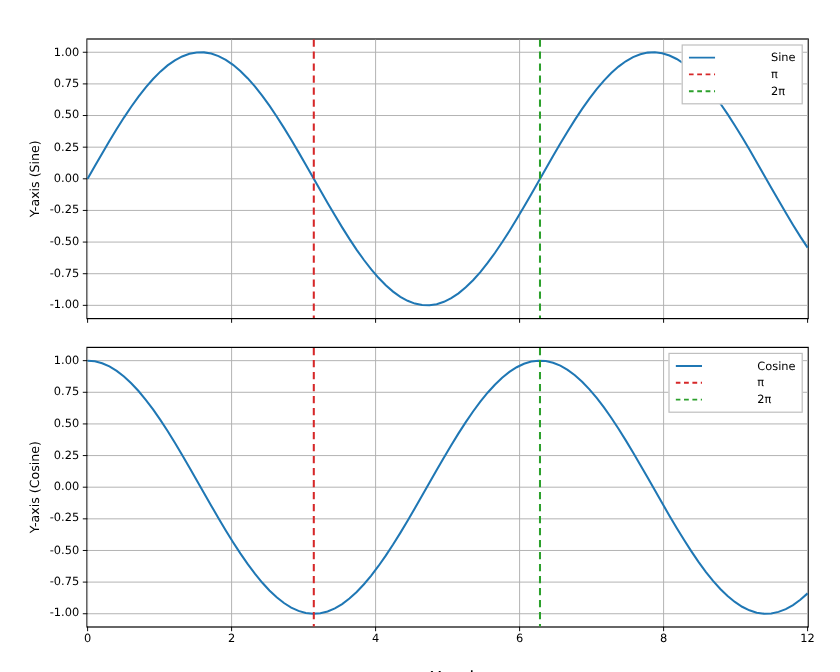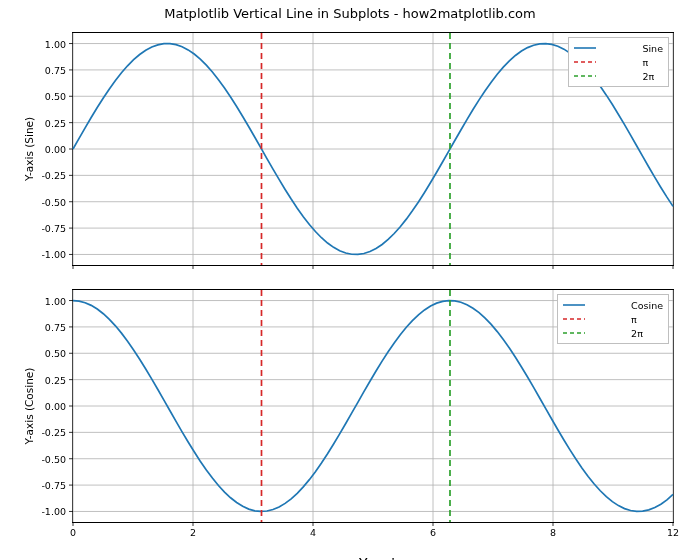--- a/index.html
+++ b/index.html
@@ -78,21 +78,20 @@
     margin-right: 5px;
     flex: 0 0 22px;
   }
   .legend-swatch svg { display:block; }
 </style>
 </head>
 <body>
 
 <div class="figure">
 
-  <div class="suptitle">Matplotlib Vertical Line in Subplots - how2matplotlib.com</div>
 
   <div class="axes" id="ax0" style="left:72px; top:32px; width:602px; height:234px;">
     <svg class="plot-svg" viewBox="0 0 600 232">
         <line x1="0" x2="0" y1="0" y2="232" stroke="#b0b0b0" stroke-width="0.8"></line>
         <line x1="0" x2="0" y1="232" y2="236" stroke="#000" stroke-width="0.8"></line>
         <line x1="120" x2="120" y1="0" y2="232" stroke="#b0b0b0" stroke-width="0.8"></line>
         <line x1="120" x2="120" y1="232" y2="236" stroke="#000" stroke-width="0.8"></line>
         <line x1="240" x2="240" y1="0" y2="232" stroke="#b0b0b0" stroke-width="0.8"></line>
         <line x1="240" x2="240" y1="232" y2="236" stroke="#000" stroke-width="0.8"></line>
         <line x1="360" x2="360" y1="0" y2="232" stroke="#b0b0b0" stroke-width="0.8"></line>

